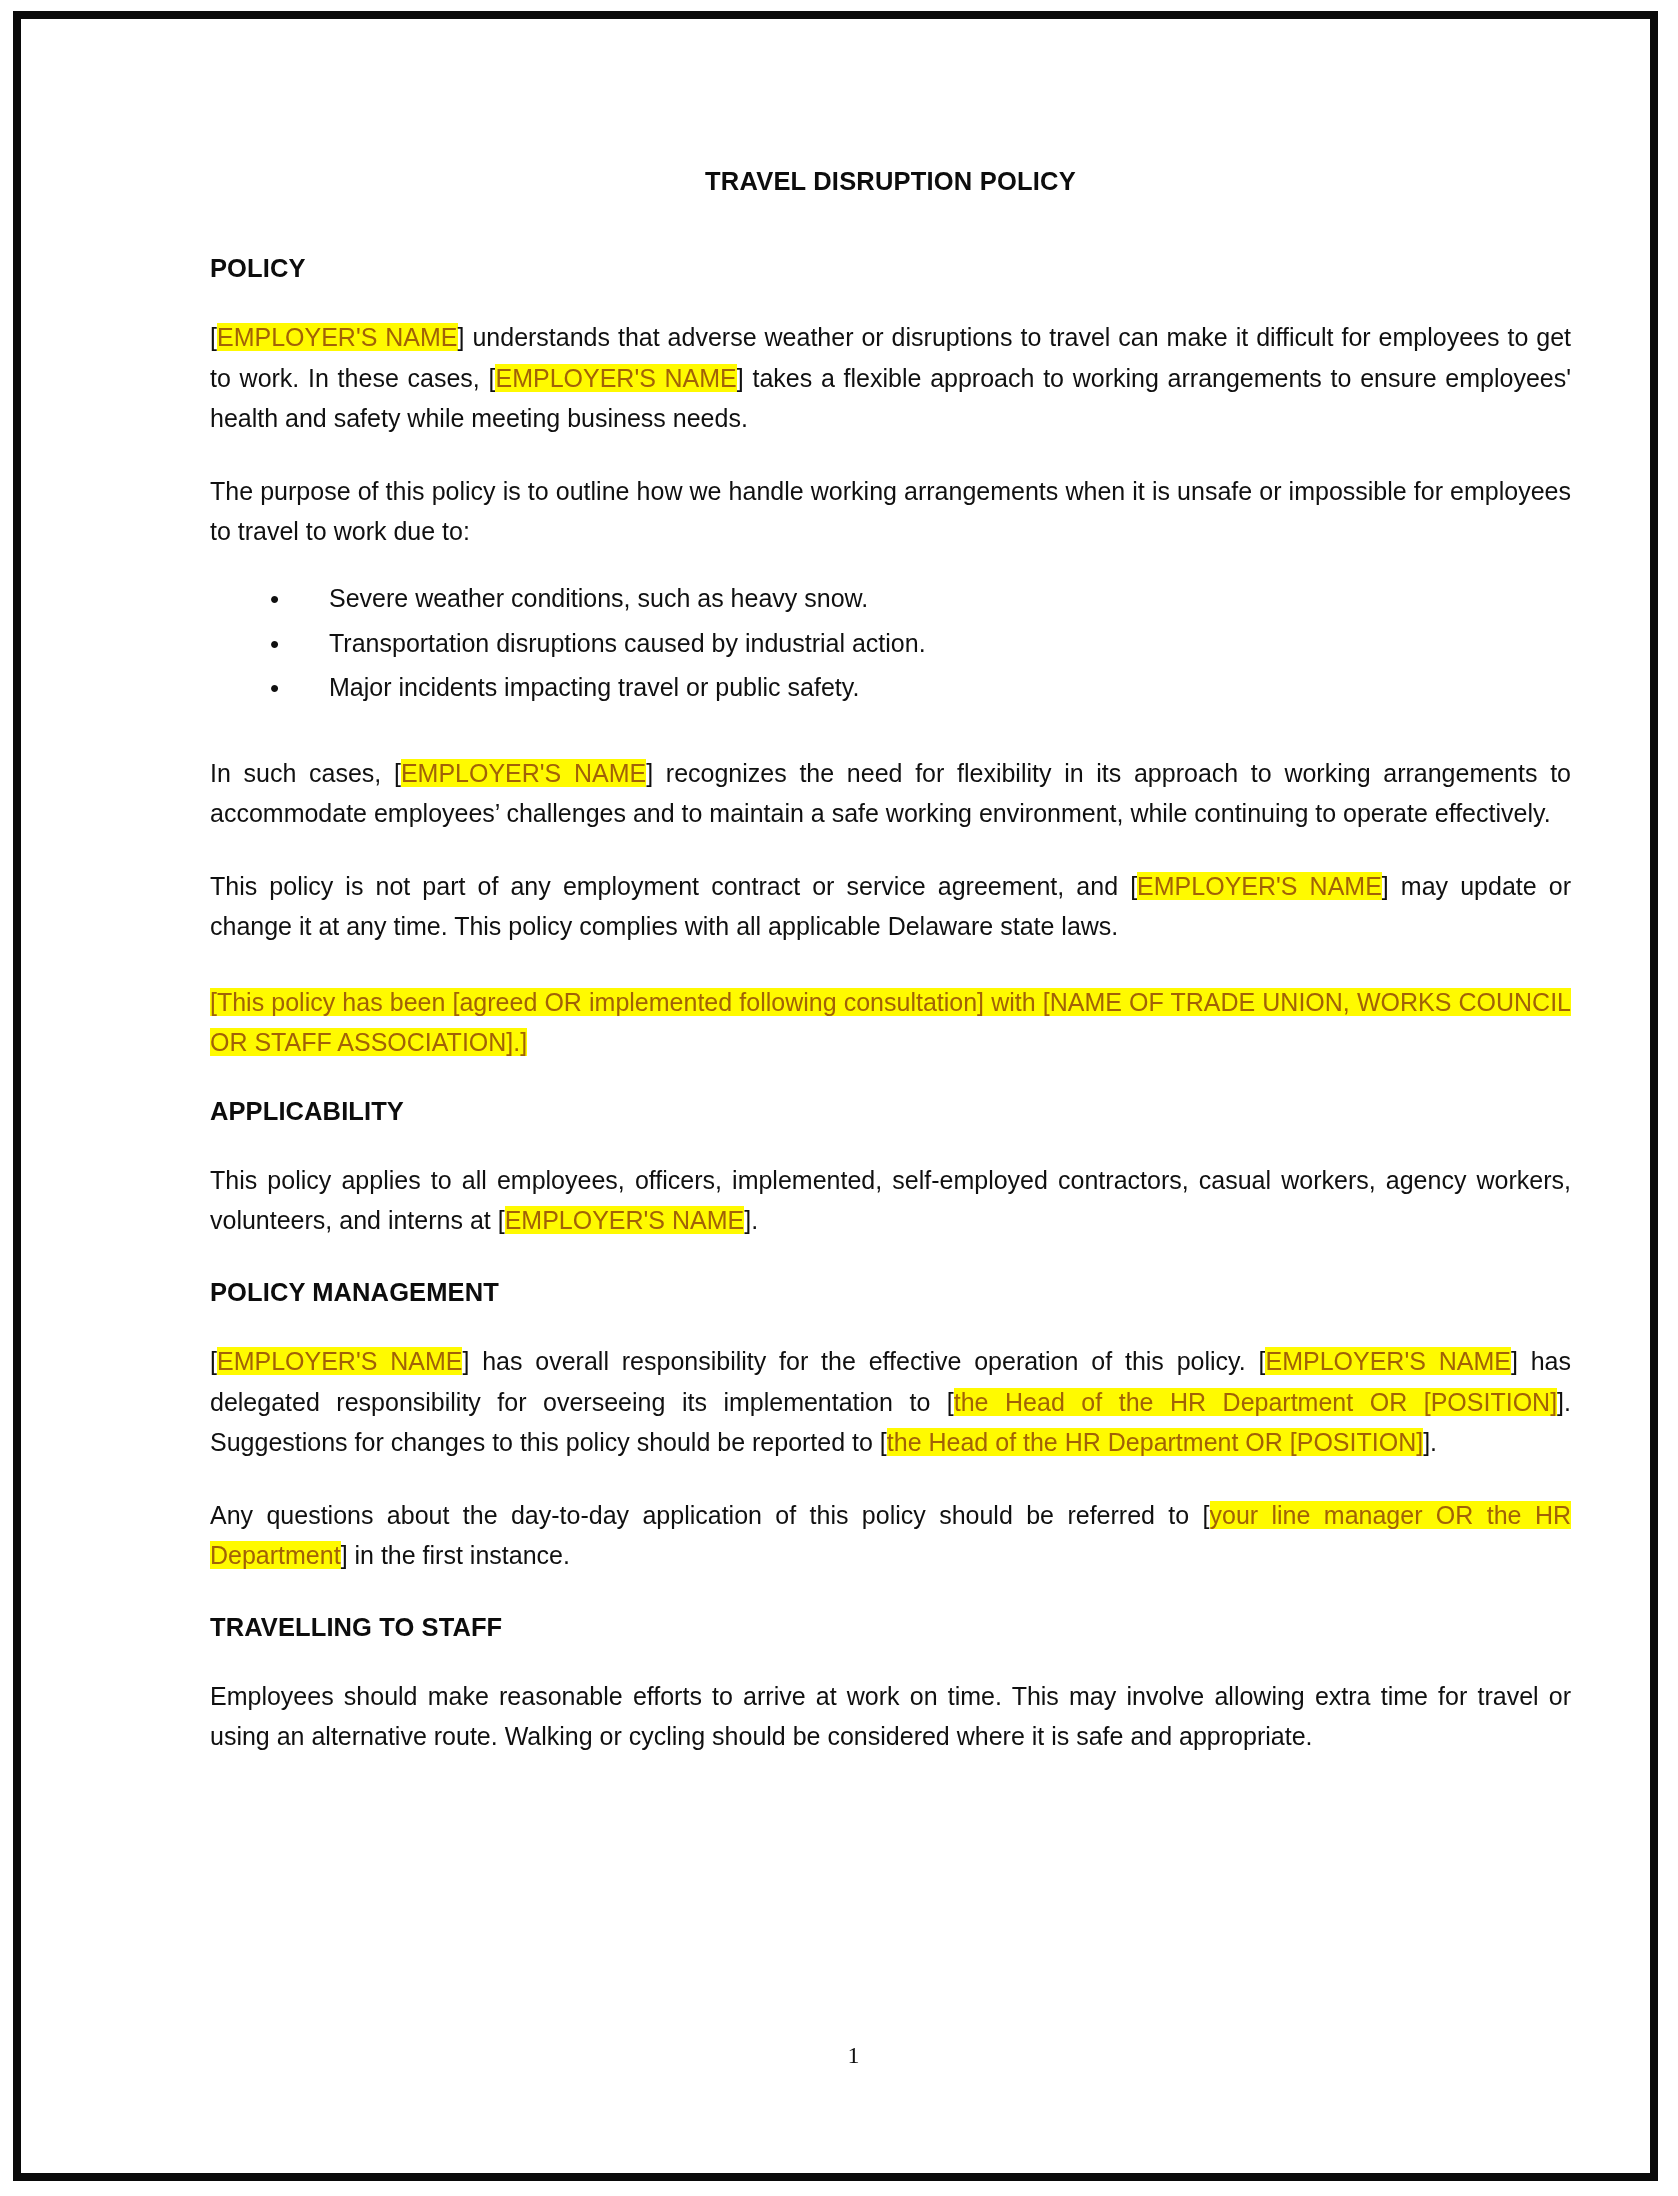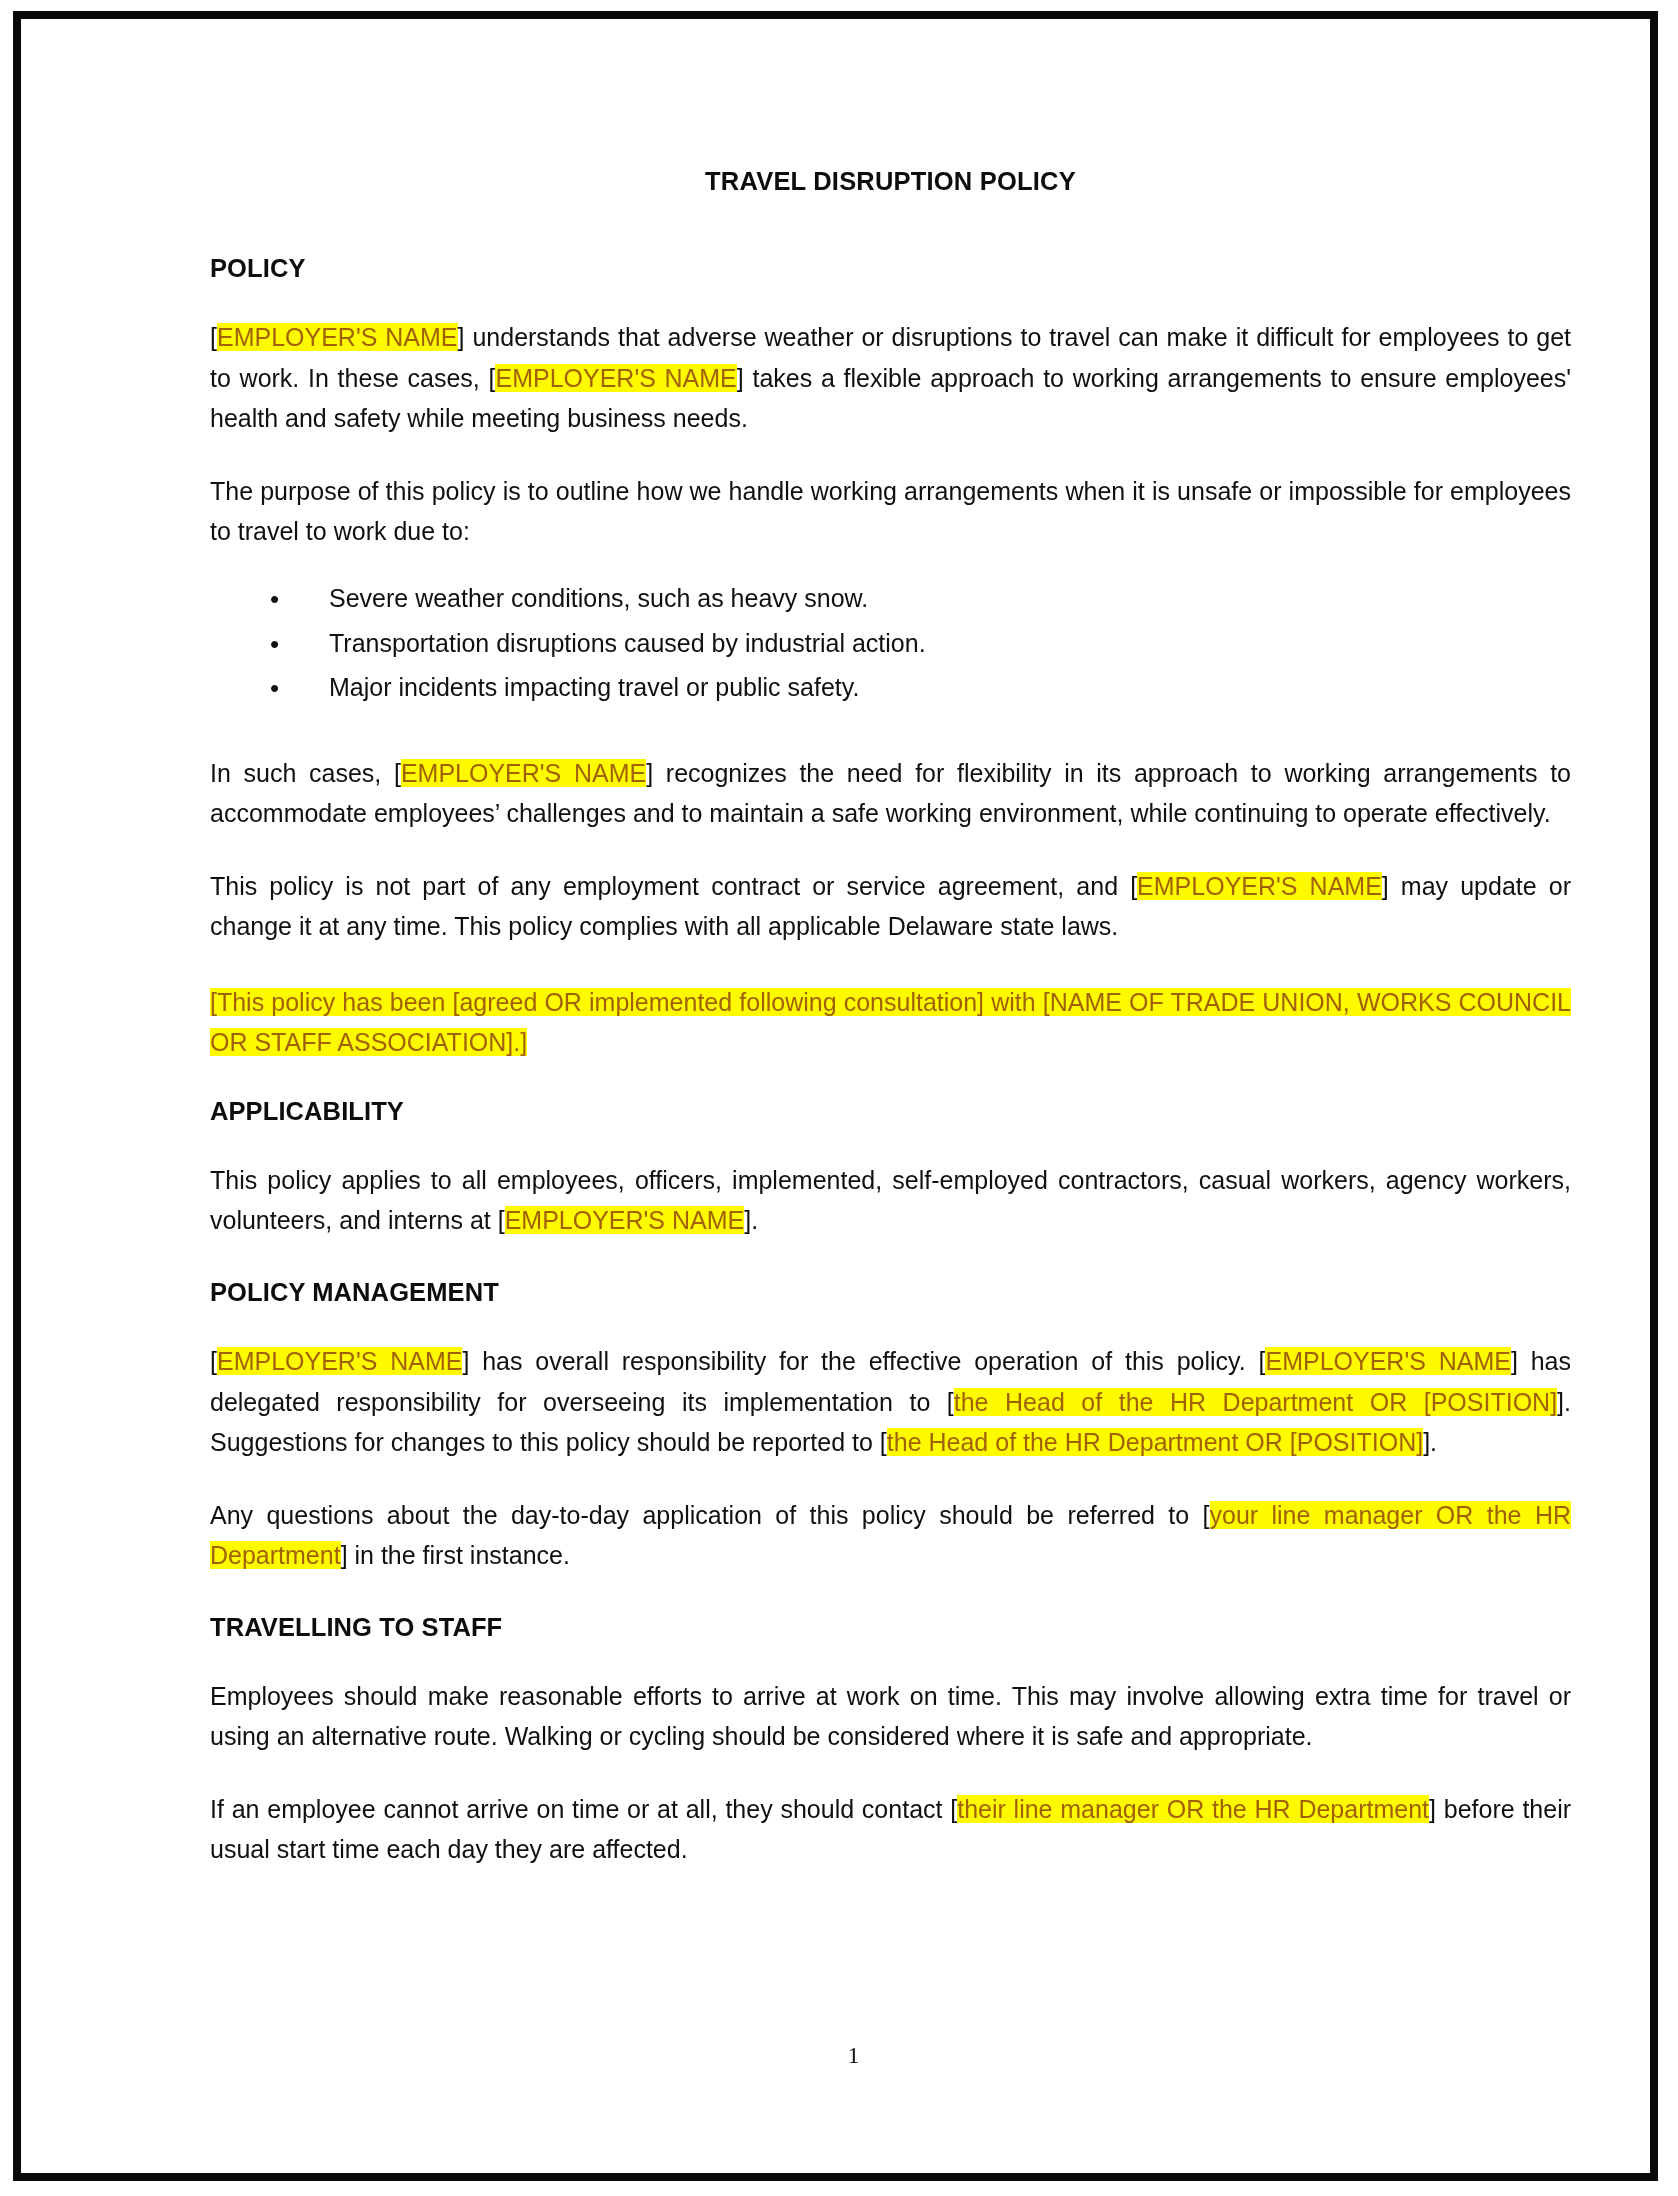--- a/index.html
+++ b/index.html
@@ -164,21 +164,20 @@
       <h2 class="section-heading">POLICY MANAGEMENT</h2>
 
       <p class="para">[<mark class="hl">EMPLOYER'S NAME</mark><span>] has overall responsibility for the effective operation of this policy. [</span><mark class="hl">EMPLOYER'S NAME</mark><span>] has delegated responsibility for overseeing its implementation to [</span><mark class="hl">the Head of the HR Department OR [POSITION]</mark><span>]. Suggestions for changes to this policy should be reported to [</span><mark class="hl">the Head of the HR Department OR [POSITION]</mark><span>].</span></p>
 
       <p class="para last-in-block"><span>Any questions about the day-to-day application of this policy should be referred to [</span><mark class="hl">your line manager OR the HR Department</mark><span>] in the first instance.</span></p>
 
       <h2 class="section-heading">TRAVELLING TO STAFF</h2>
 
       <p class="para">Employees should make reasonable efforts to arrive at work on time. This may involve allowing extra time for travel or using an alternative route. Walking or cycling should be considered where it is safe and appropriate.</p>
 
-      <p class="para"><span>If an employee cannot arrive on time or at all, they should contact [</span><mark class="hl">their line manager OR the HR Department</mark><span>] before their usual start time each day they are affected.</span></p>
 
     </div>
 
     <div class="page-number">1</div>
 
   </div>
 </div>
 
 
 </body></html>

